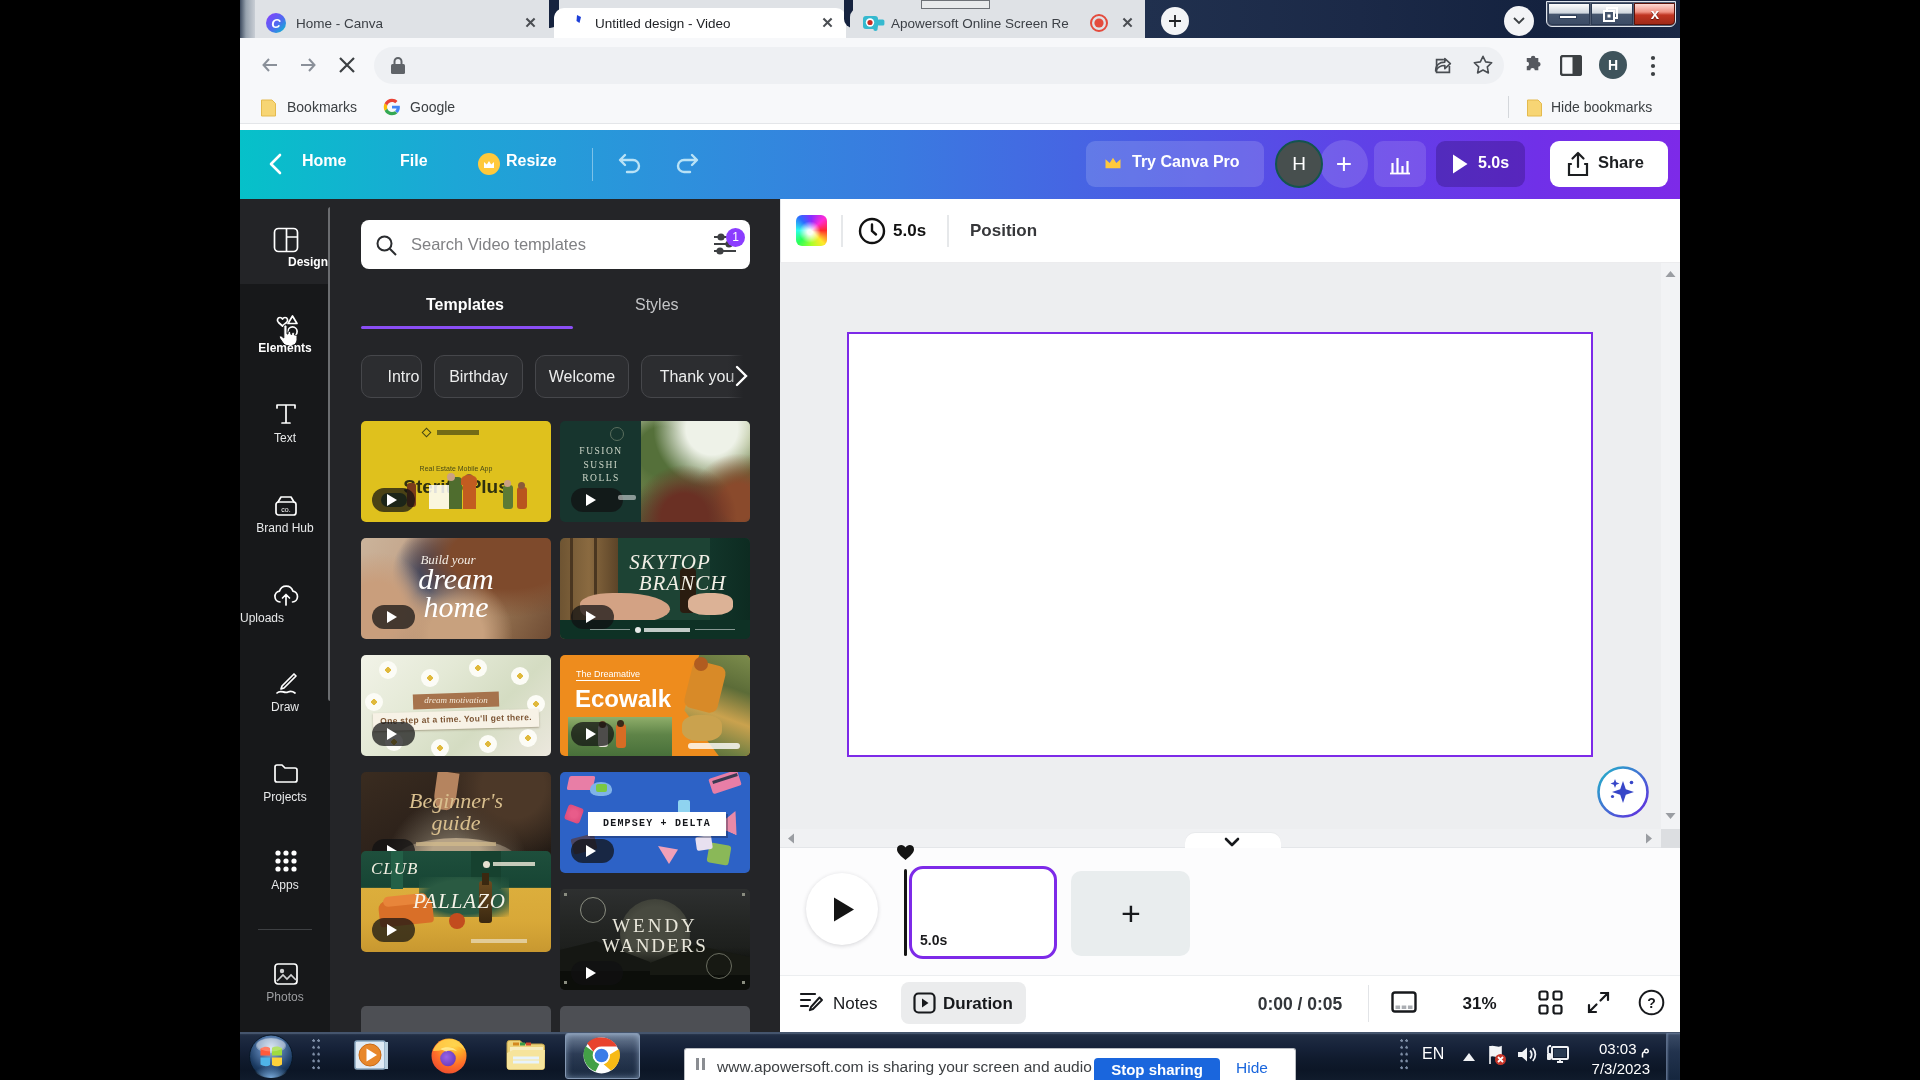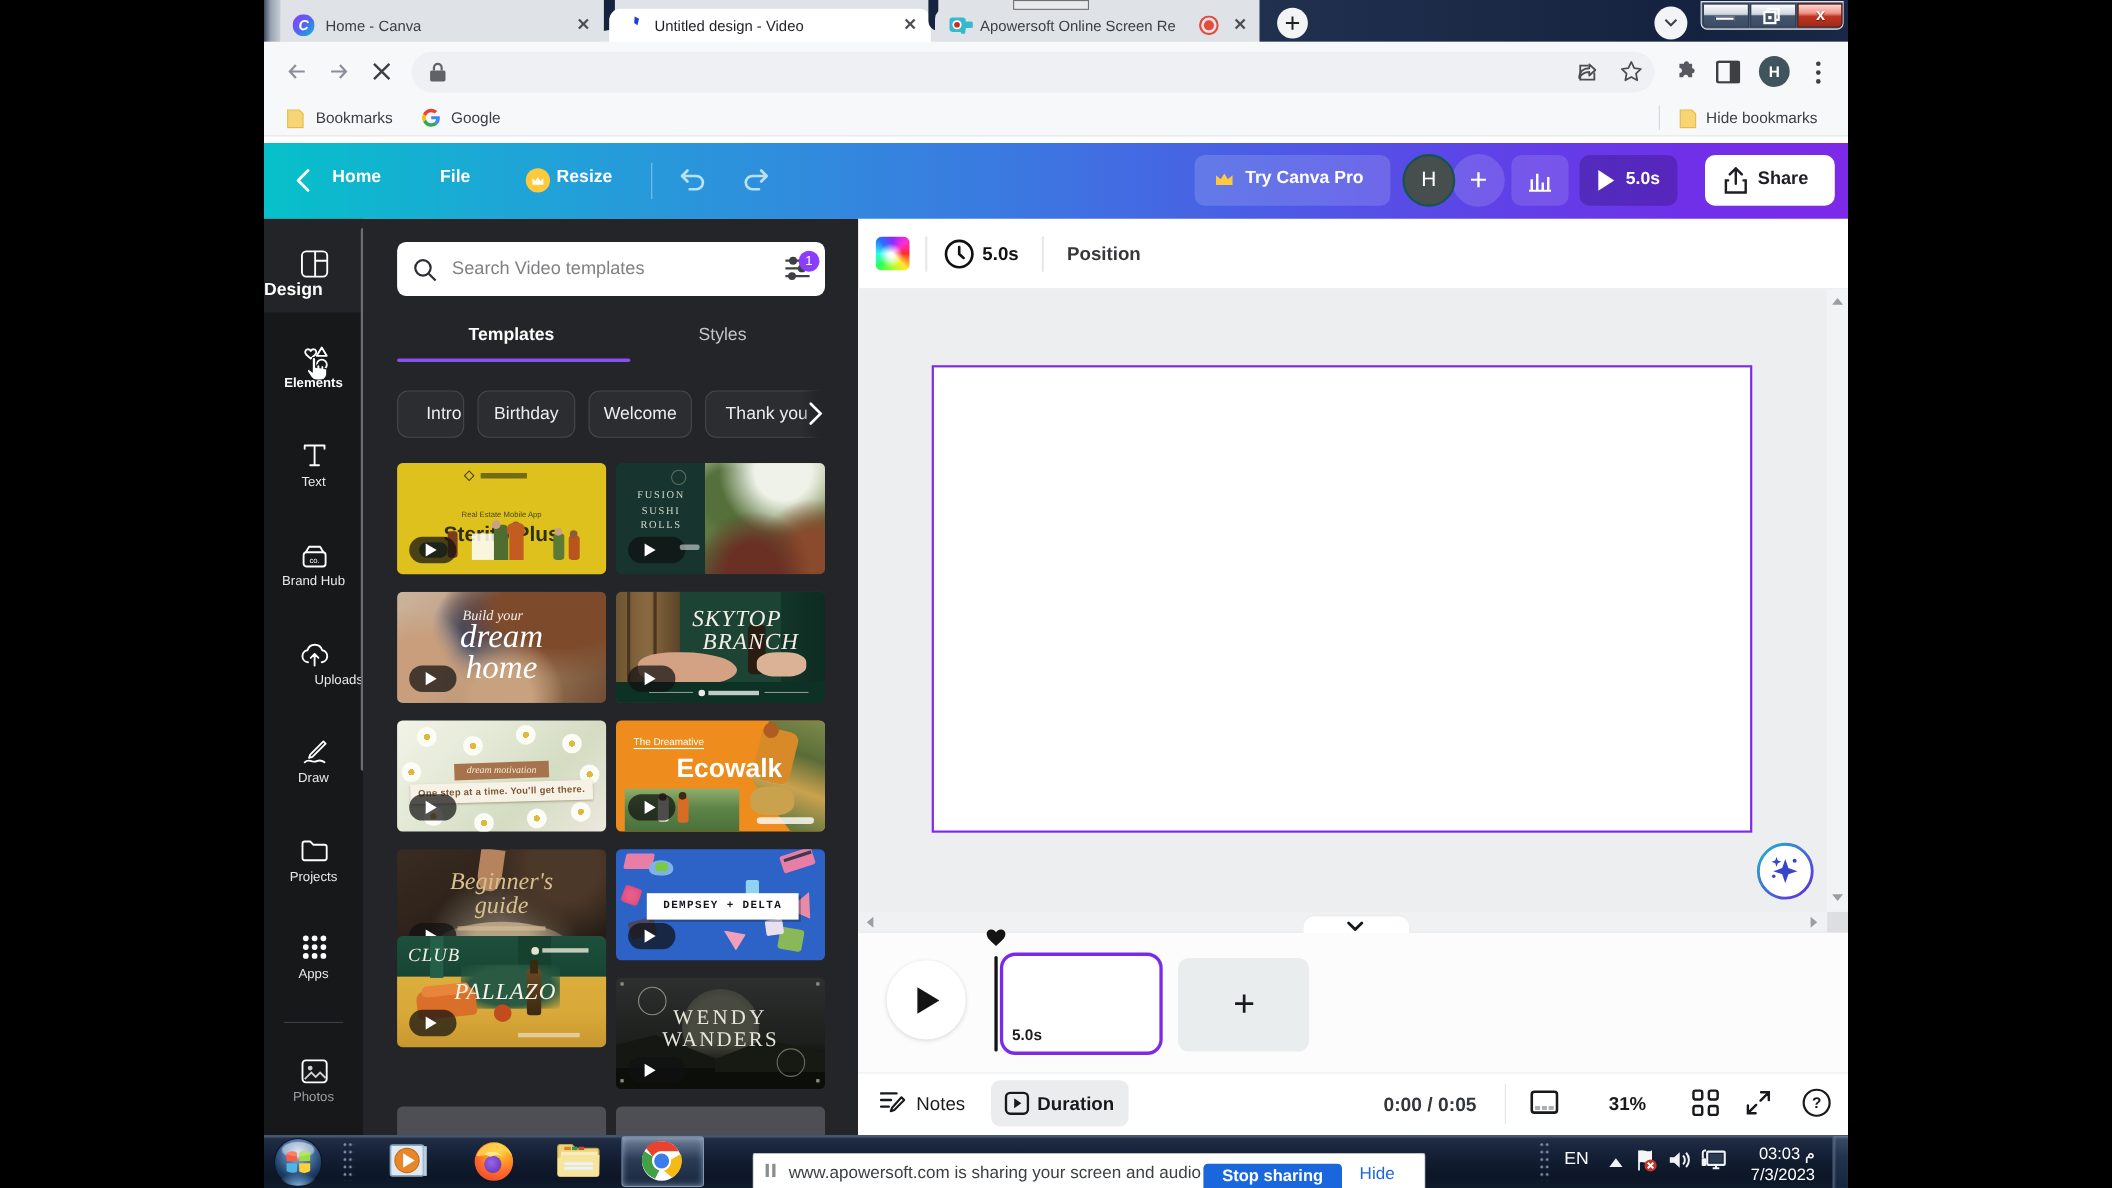--- a/index.html
+++ b/index.html
@@ -203,21 +203,21 @@
         </svg>
     <div class="abs" style="left:1358px;top:23px;font-size:16.5px;font-weight:bold;color:#1c1e21;">Share</div>
   </div>
   <div id="sidebar">
     <div class="abs" style="left:0;top:0;width:90px;height:85px;background:#232427;"></div>
 
     <svg class="abs" style="left:33px;top:28px" width="26" height="26" viewBox="0 0 26 26">
           <rect x="1.5" y="1.5" width="23" height="23" rx="4" class="ic"></rect>
           <path d="M13.5 2 V24 M13.5 10 H24" class="ic"></path>
         </svg>
-    <div class="abs" style="left:0;top:56px;width:88px;text-align:left;font-size:16px;font-weight:bold;color:#fff;">Design</div>
+    <div class="abs" style="left:0;top:56px;width:88px;text-align:right;font-size:12px;font-weight:bold;color:#fff;">Design</div>
 
     <svg class="abs" style="left:32px;top:114px" width="28" height="28" viewBox="0 0 28 28">
           <path d="M6.5 9.5 C4.5 7.5 5.5 4.5 8 4.5 C9.2 4.5 10 5.2 10.5 6 C11 5.2 11.8 4.5 13 4.5 C15.5 4.5 16.5 7.5 14.5 9.5 L10.5 13 Z" class="ic" stroke-width="1.4"></path>
           <path d="M20.5 3 L25 10.5 H16 Z" class="ic" stroke-width="1.4"></path>
           <circle cx="20.5" cy="18.5" r="4.6" class="ic" stroke-width="1.4"></circle>
         </svg>
     <svg class="abs" style="left:37px;top:125px" width="20" height="24" viewBox="0 0 24 28">
           <path d="M8.2 2.6 a1.9 1.9 0 0 1 3.8 0 V11.5 l1.2 .15 V10.2 a1.7 1.7 0 0 1 3.4 .2 V11.9 l1.1 .2 V11 a1.6 1.6 0 0 1 3.2 .3 V12.8 l.9 .3 a1.5 1.5 0 0 1 2.2 1.4 V18 c0 4.5 -3 7.5 -7.5 7.5 H13 c-2.6 0 -4.4 -1.2 -5.8 -3.2 L3.2 16.5 c-1.2 -1.7 .7 -3.4 2.3 -2.2 L8.2 16.4 Z" fill="#fff" stroke="#17181a" stroke-width="1.2"></path>
         </svg>
     <div class="abs" style="left:0;top:142px;width:90px;text-align:center;font-size:12px;font-weight:bold;color:#fff;">Elements</div>
@@ -231,21 +231,21 @@
           <path d="M5 8 L8 3 L18 3 L21 8" class="ic" stroke-width="1.6"></path>
           <rect x="3" y="8" width="20" height="13" rx="2.5" class="ic" stroke-width="1.6"></rect>
           <text x="13" y="17.5" font-size="7" fill="#fff" text-anchor="middle" font-family="Liberation Sans">co.</text>
         </svg>
     <div class="abs" style="left:0;top:322px;width:90px;text-align:center;font-size:12px;color:#e8e9ea;">Brand Hub</div>
 
     <svg class="abs" style="left:33px;top:385px" width="26" height="24" viewBox="0 0 26 24">
           <path d="M7 18 a5.5 5.5 0 0 1 -0.5 -10.9 a7 7 0 0 1 13.4 0 A5.5 5.5 0 0 1 19.5 18" class="ic" stroke-width="1.7"></path>
           <path d="M13 21 V10.5 M13 10.5 L9.5 14 M13 10.5 L16.5 14" class="ic" stroke-width="1.7"></path>
         </svg>
-    <div class="abs" style="left:0;top:412px;width:90px;text-align:right;font-size:12px;color:#e8e9ea;">Uploads</div>
+    <div class="abs" style="left:0;top:412px;width:90px;text-align:left;font-size:12px;color:#e8e9ea;">Uploads</div>
 
     <svg class="abs" style="left:34px;top:473px" width="24" height="26" viewBox="0 0 24 26">
           <path d="M20 2 L22 4 L10 16 L7 17 L8 14 Z" class="ic" stroke-width="1.6"></path>
           <path d="M3 21 C7 17 10 22 14 20 C17 18.5 19 19.5 21 21" class="ic" stroke-width="1.7"></path>
         </svg>
     <div class="abs" style="left:0;top:501px;width:90px;text-align:center;font-size:12px;color:#e8e9ea;">Draw</div>
 
     <svg class="abs" style="left:33px;top:563px" width="26" height="22" viewBox="0 0 26 22">
           <path d="M2 5 a2 2 0 0 1 2 -2 H9 L12 6 H22 a2 2 0 0 1 2 2 V18 a2 2 0 0 1 -2 2 H4 a2 2 0 0 1 -2 -2 Z" class="ic" stroke-width="1.7"></path>
         </svg>
@@ -386,21 +386,21 @@
       <div class="abs" style="left:12px;top:59px;width:166px;text-align:center;font-size:8.5px;font-weight:bold;color:#7d5635;transform:rotate(-1.5deg);letter-spacing:.3px;">One step at a time. You'll get there.</div>
       <div class="pp"></div>
     </div>
 
     <div class="thumb" style="left:230px;top:456px;background:#ee8c1d;">
       <div class="abs" style="left:108px;top:0;width:82px;height:101px;background:linear-gradient(200deg,#7c8c4c 0%,#5c6c38 30%,#caa24e 55%,#6e7e42 80%,#4c5c30 100%);clip-path:polygon(38% 0,100% 0,100% 100%,62% 100%,20% 55%);"></div>
       <div class="abs" style="left:128px;top:8px;width:34px;height:48px;border-radius:8px;background:#d88a28;transform:rotate(14deg);"></div>
       <div class="abs" style="left:134px;top:2px;width:14px;height:14px;border-radius:50%;background:#b05c20;"></div>
       <div class="abs" style="left:122px;top:60px;width:40px;height:26px;border-radius:40%;background:#caa24e;"></div>
       <div class="abs" style="left:16px;top:14px;font-size:9px;color:#fff;border-bottom:1px solid #fff;padding-bottom:1px;">The Dreamative</div>
-      <div class="abs" style="left:15px;top:30px;font-size:24px;font-weight:bold;color:#fff;margin-left:40px;">Ecowalk</div>
+      <div class="abs" style="left:15px;top:30px;font-size:24px;font-weight:bold;color:#fff;">Ecowalk</div>
       <div class="abs" style="left:8px;top:62px;width:104px;height:39px;background:linear-gradient(180deg,#8fae6a 0%,#5f8448 45%,#48703a 100%);"></div>
       <div class="abs" style="left:38px;top:70px;width:10px;height:22px;border-radius:3px;background:#e8e4da;"></div>
       <div class="abs" style="left:39px;top:66px;width:7px;height:7px;border-radius:50%;background:#5a3a22;"></div>
       <div class="abs" style="left:56px;top:69px;width:10px;height:24px;border-radius:3px;background:#d86c24;"></div>
       <div class="abs" style="left:57px;top:65px;width:7px;height:7px;border-radius:50%;background:#3a2a1a;"></div>
       <div class="abs" style="left:128px;top:88px;width:52px;height:6px;background:rgba(255,255,255,.8);border-radius:3px;"></div>
       <div class="pp"></div>
     </div>
 
     <div class="thumb" style="left:31px;top:573px;background:

